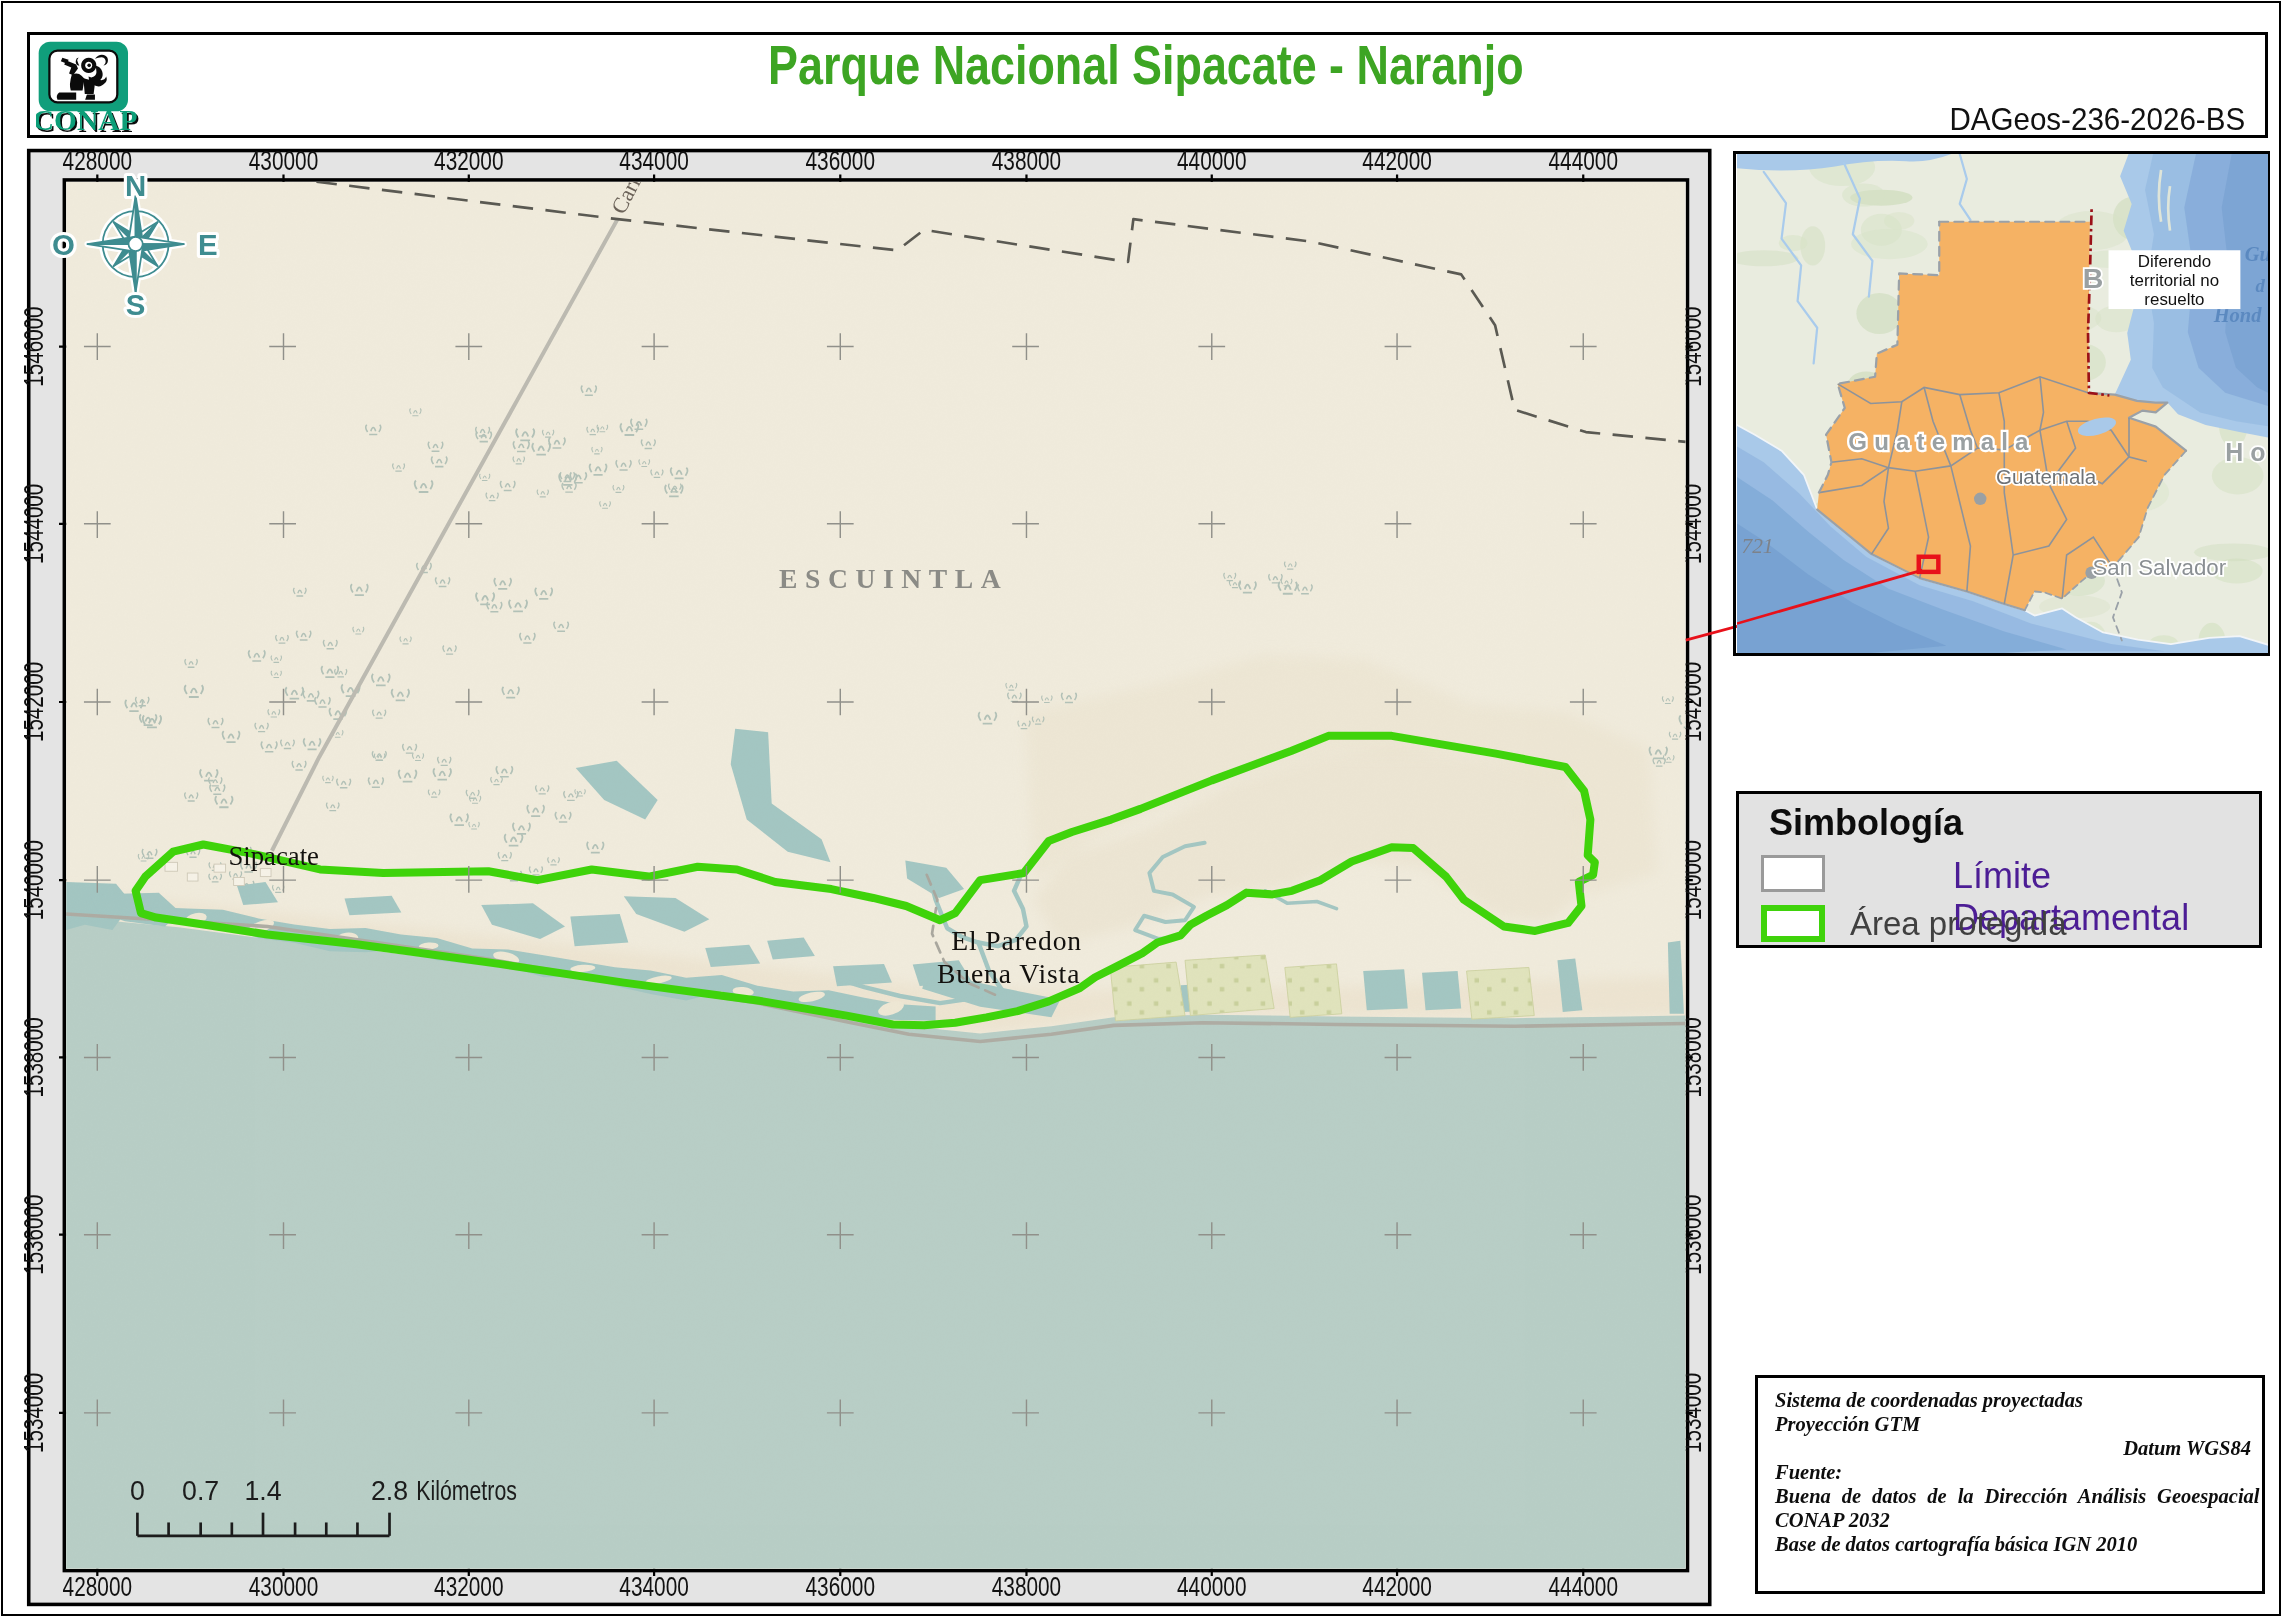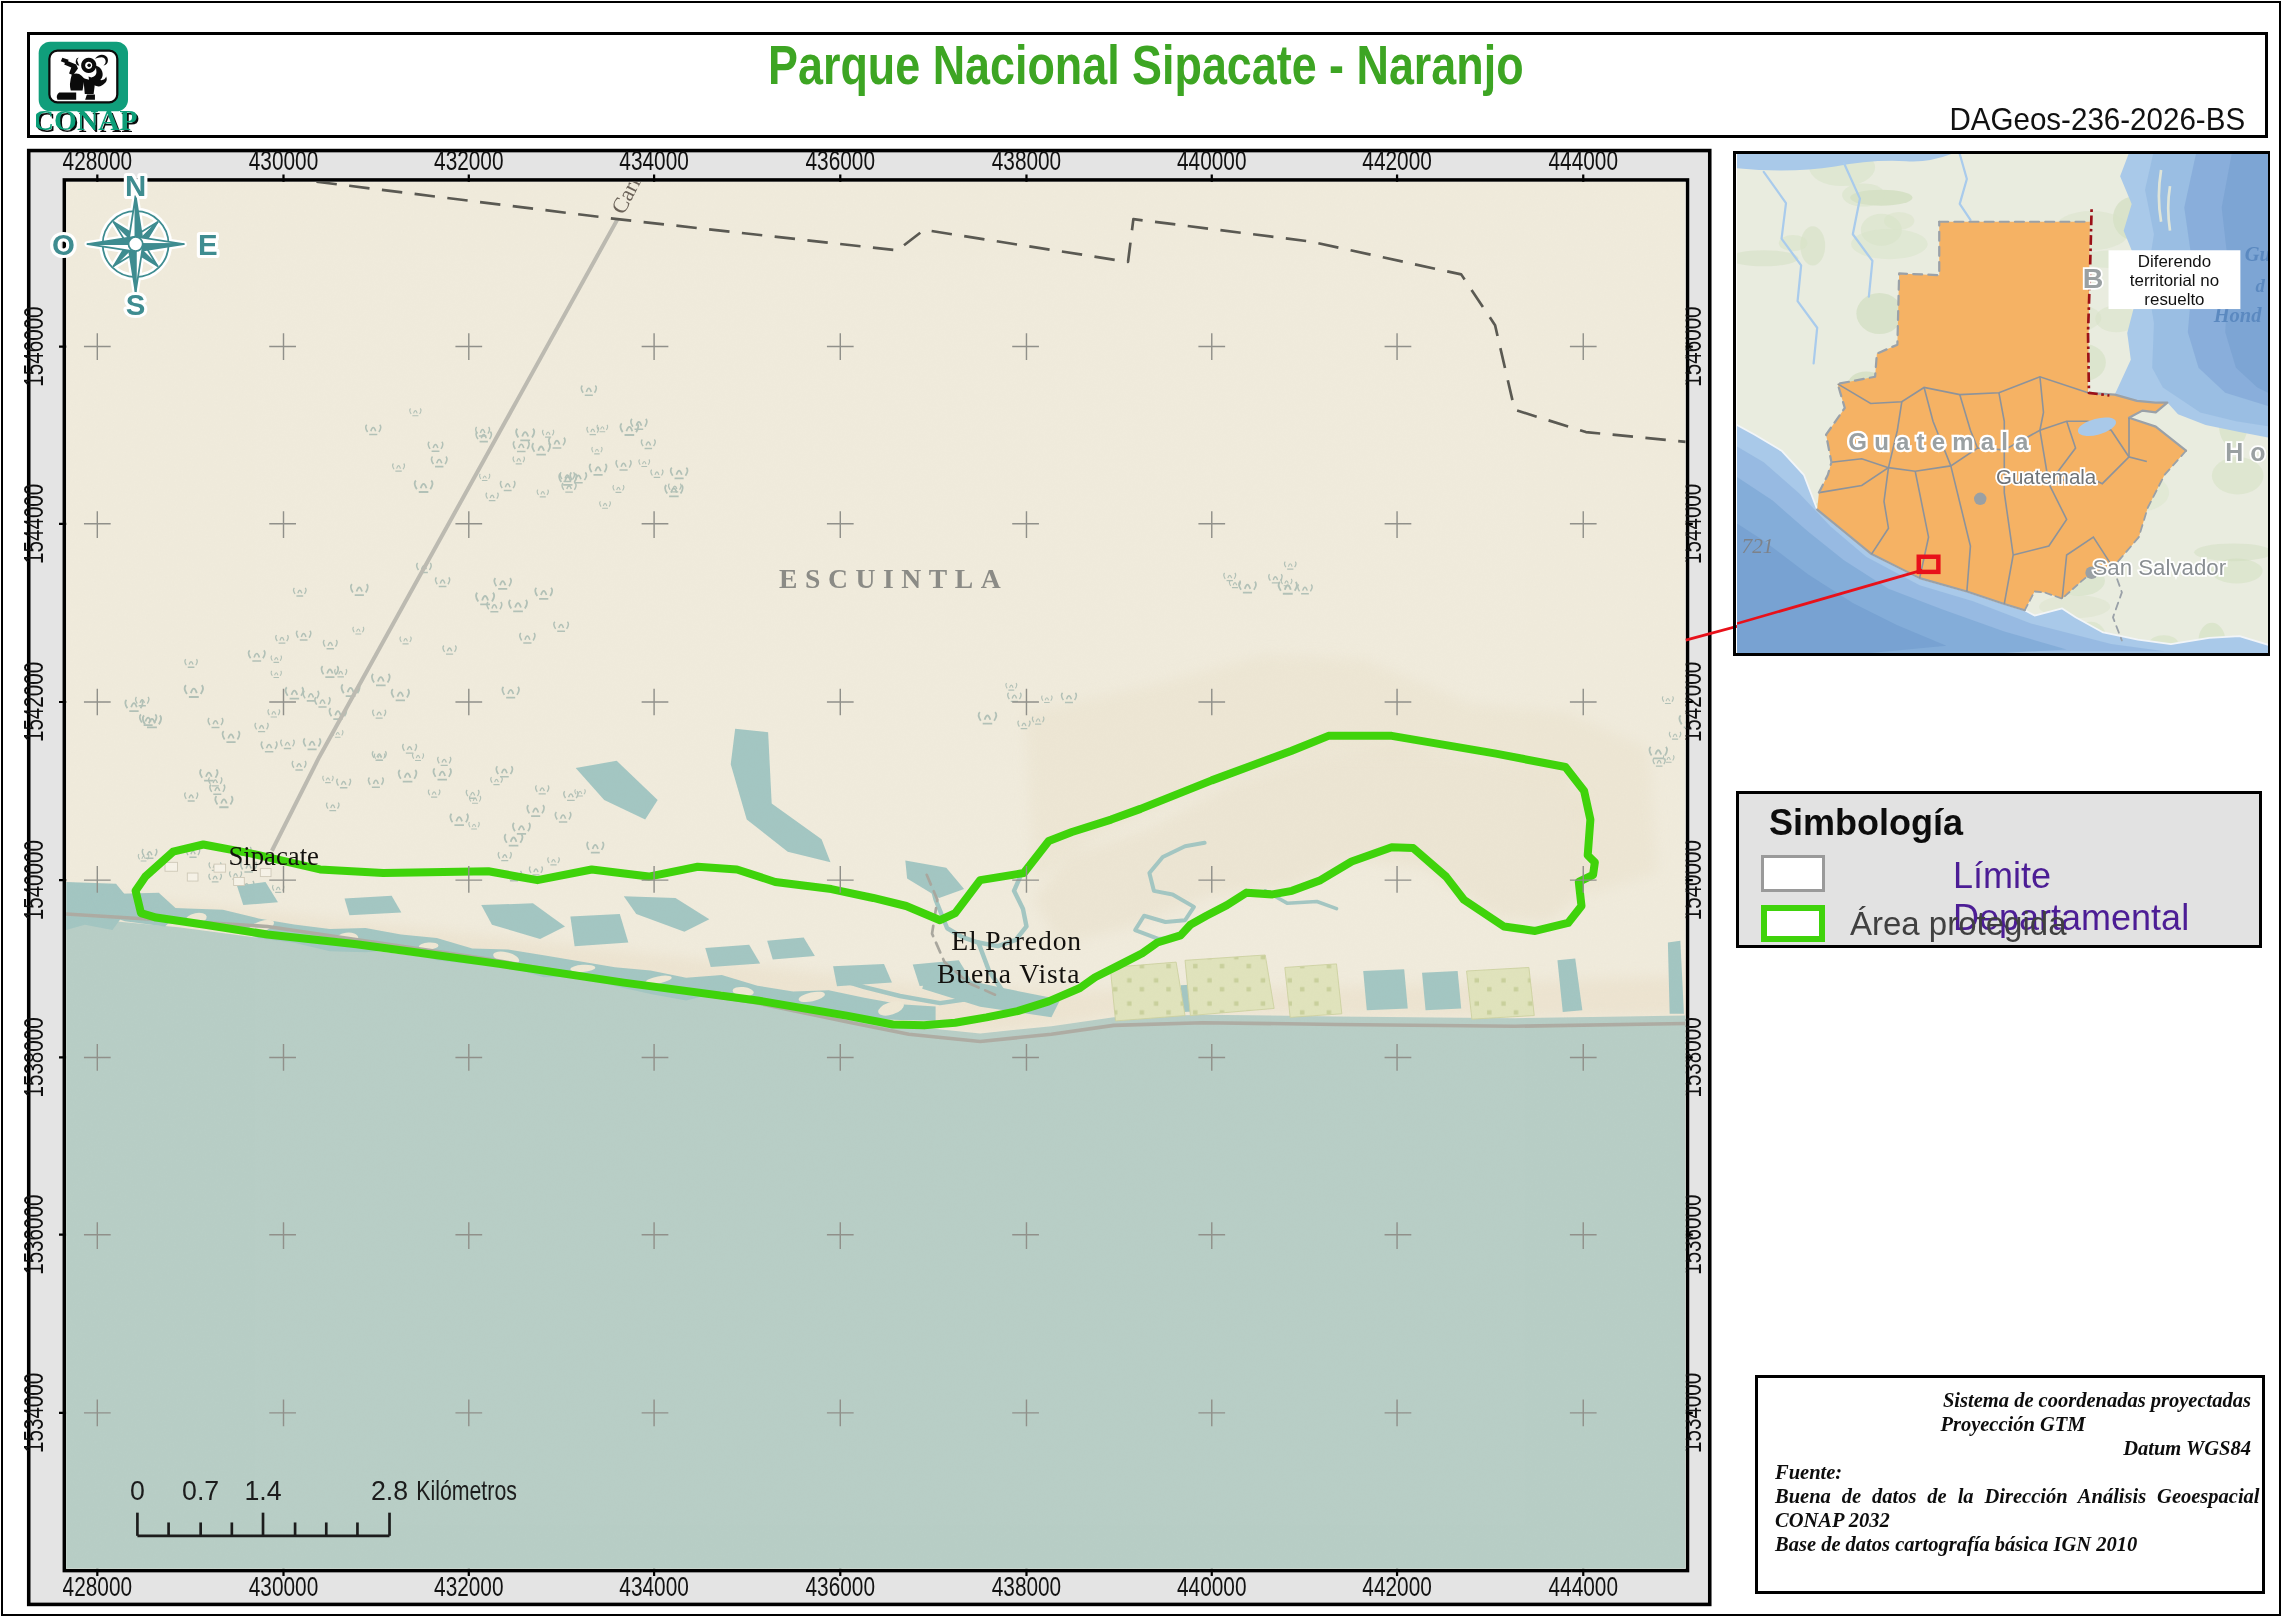--- a/index.html
+++ b/index.html
@@ -787,20 +787,20 @@
 
 <div class="abs" style="left:1736px;top:791px;width:526px;height:157px;border:3.6px solid #000;background:#e2e2e2;box-sizing:border-box;"></div>
 <div class="abs" style="left:1769px;top:802px;font-size:36px;color:#0d0d0d;font-weight:bold;">Simbología</div>
 <div class="abs" style="left:1761px;top:855px;width:64px;height:37px;background:#fff;border:3.6px solid #9a9a9a;box-sizing:border-box;"></div>
 <div class="abs" style="left:1953px;top:855px;font-size:36px;color:#4c1d95;">Límite Departamental</div>
 <div class="abs" style="left:1761px;top:905px;width:64px;height:37px;background:#fff;border:6.2px solid #3fd30b;box-sizing:border-box;"></div>
 <div class="abs" style="left:1850px;top:905px;font-size:33px;color:#404040;">Área protegida</div>
 
 <div class="abs" style="left:1755px;top:1375px;width:510px;height:219px;border:3.6px solid #000;background:#fff;box-sizing:border-box;"></div>
 <div class="abs" style="left:1775px;top:1388px;width:476px;font-family:'Liberation Serif',serif;font-style:italic;font-weight:bold;font-size:20.5px;line-height:24px;color:#0d0d0d;">
-<div style="text-align:right">Sistema de coordenadas proyectadas</div>
-<div style="text-align:center">Proyección GTM</div>
+<div style="text-align:left">Sistema de coordenadas proyectadas</div>
+<div style="text-align:left">Proyección GTM</div>
 <div style="text-align:right">Datum WGS84</div>
 <div>Fuente:</div>
 <div style="white-space:nowrap;word-spacing:5.8px;">Buena de datos de la Dirección Análisis Geoespacial</div>
 <div>CONAP 2032</div>
 <div>Base de datos cartografía básica IGN 2010</div>
 </div>
 
 </body></html>

